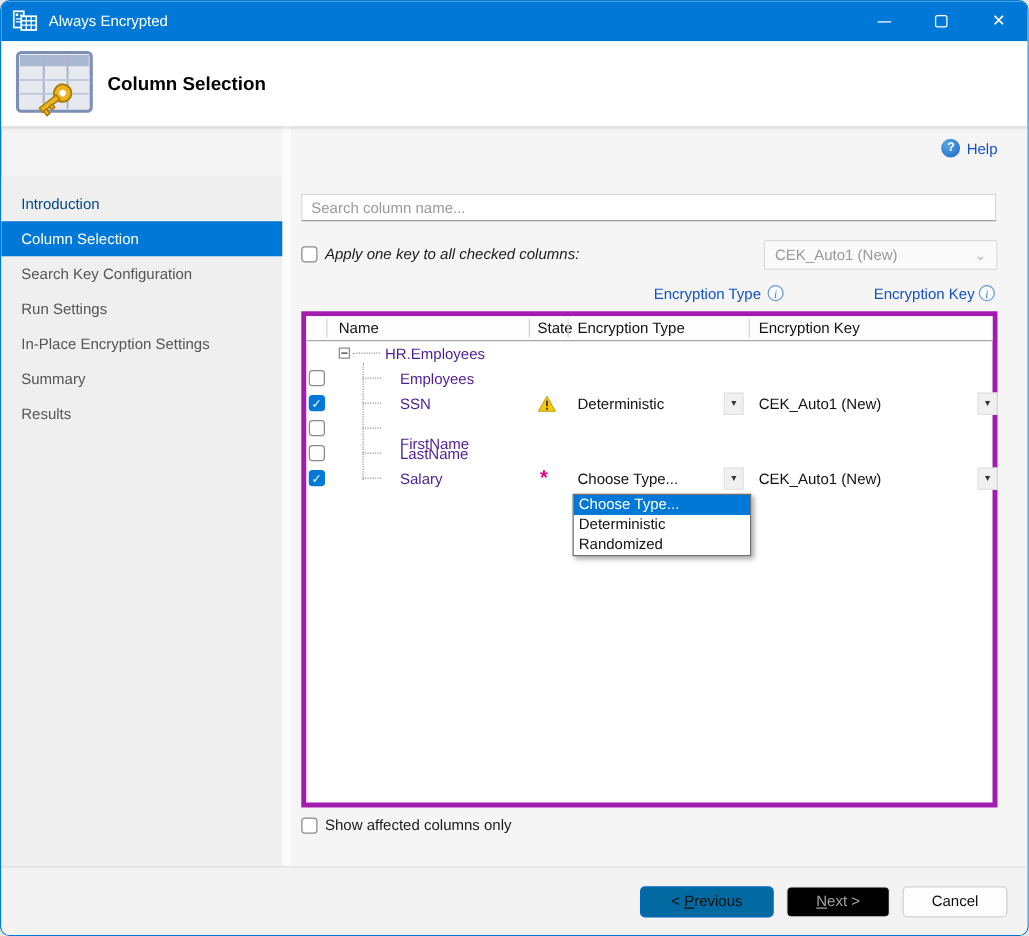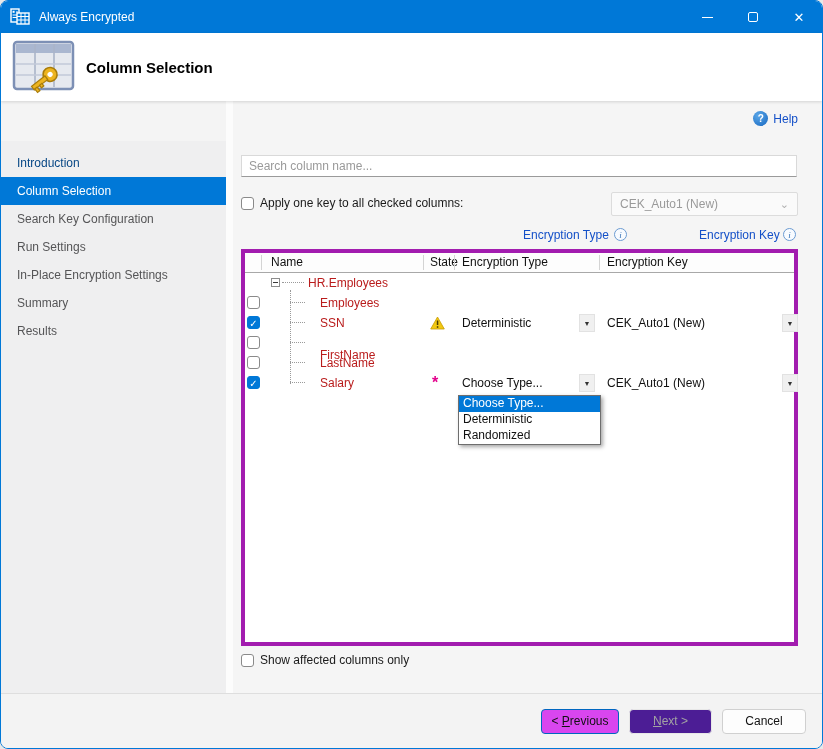--- a/index.html
+++ b/index.html
@@ -31,57 +31,57 @@
   .help { position:absolute; top:10px; right:24px; display:flex; align-items:center; gap:5px; cursor:pointer; }
   .help-icon { width:15px; height:15px; border-radius:50%; background:radial-gradient(circle at 35% 30%, #5aa7e8, #1767c0); color:#fff; font-size:10px; font-weight:bold; display:flex; align-items:center; justify-content:center; }
   .help-label { color:#1450c8; font-size:12px; }
 
   .search-box { position:absolute; left:8px; top:54px; width:556px; height:22px; background:#fff; border:1px solid #d9d9d9; border-bottom-color:#9a9a9a; border-radius:0; font-size:12px; padding:0 7px; color:#222; outline:none; font-family:inherit; }
   .search-box::placeholder { color:#9a9a9a; }
 
   .cb { width:13px; height:13px; border:1px solid #8a8a8a; border-radius:3px; background:#fff; display:inline-block; }
   .cb.checked { background:#0078d7; border-color:#0078d7; color:#fff; font-size:10px; line-height:13px; text-align:center; }
 
-  .apply-row { position:absolute; left:8px; top:95px; display:flex; align-items:center; gap:6px; }
+  .apply-row { position:absolute; left:8px; top:95px; display:flex; align-items:center; gap:6px;font-style:italic; }
   .apply-label { font-size:12px; color:#1a1a1a; }
   .top-combo { position:absolute; left:378px; top:91px; width:187px; height:24px; background:#fafafa; border:1px solid #dcdcdc; border-radius:2px; display:flex; align-items:center; padding:0 8px; color:#9a9a9a; font-size:12px; }
   .top-combo .chev { margin-left:auto; color:#b0b0b0; font-size:11px; }
 
   .col-link { position:absolute; font-size:12px; color:#1450c8; cursor:pointer; }
   .info-icon { position:absolute; width:13px; height:13px; border:1px solid #6b9bd2; border-radius:50%; color:#3a76b8; font-size:9px; font-style:italic; font-family:"Liberation Serif","DejaVu Serif",serif; display:flex; align-items:center; justify-content:center; background:#f8fbff; }
 
   
   .grid { position:absolute; left:8px; top:148px; width:557px; height:397px; background:#ffffff; border:4px solid #a21caf; }
   .grid-header { position:absolute; left:0; top:0; right:0; height:20px; background:#fdfdfd; border-bottom:1px solid #a8a8a8; }
   .gh-label { position:absolute; top:2px; font-size:12px; color:#111; white-space:nowrap; }
   .gh-sep { position:absolute; top:2px; bottom:2px; width:1px; background:#d4d4d4; }
   .grid-row { position:absolute; left:0; right:0; height:20px; }
   .row-cb { position:absolute; left:2px; top:3px; }
   .tree-expander { position:absolute; left:26px; top:5px; width:9px; height:9px; border:1px solid #8c8c8c; background:#fff; }
   .tree-expander .minus { position:absolute; left:1px; top:3px; width:5px; height:1px; background:#3a3a3a; }
   .tree-dots-h { position:absolute; top:9px; height:1px; border-top:1px dotted #9a9a9a; }
   .tree-vline { position:absolute; left:45px; width:1px; border-left:1px dotted #9a9a9a; }
-  .cell-name { position:absolute; top:3px; font-size:12px; color:#b91c1c; white-space:nowrap; }
+  .cell-name { position:absolute; top:3px; font-size:12px; color:#4c1d95; white-space:nowrap; }
   .warn-icon { position:absolute; left:185px; top:3px; width:15px; height:14px; }
   .req-star { position:absolute; left:187px; top:1px; font-size:16px; font-weight:bold; color:#e3008c; }
   .combo-text { position:absolute; top:3px; font-size:12px; color:#111; white-space:nowrap; }
   .combo-arrow { position:absolute; top:1px; width:16px; height:18px; background:#f0f0f0; border:1px solid #e2e2e2; display:flex; align-items:center; justify-content:center; font-size:7px; color:#333; }
 
   .open-list { position:absolute; left:213px; top:142px; width:143px; background:#fff; border:1px solid #6e6e6e; box-shadow:2px 2px 4px rgba(0,0,0,0.35); z-index:5; }
   .open-item { height:16px; line-height:15px; font-size:12px; padding-left:4px; color:#111; white-space:nowrap; }
   .open-item.selected { background:#0078d7; color:#fff; }
 
   .show-affected { position:absolute; left:8px; top:552px; display:flex; align-items:center; gap:6px; }
   .show-affected-label { font-size:12px; color:#1a1a1a; }
 
   
   .footer { height:55px; background:#f3f3f3; border-top:1px solid #dedede; flex:0 0 auto; display:flex; align-items:center; justify-content:flex-end; gap:10px; padding-right:16px; }
   .btn { height:25px; font-size:12px; font-family:inherit; border-radius:4px; display:flex; align-items:center; justify-content:center; cursor:pointer; }
-  .btn-previous { width:78px; background:#d946ef; border:1.5px solid #0067c0; color:#111; }
-  .btn-next { width:83px; background:#4c1d95; border:1px solid #e7e7e7; color:#a3a3a3; cursor:default; }
+  .btn-previous { width:107px; background:#0369a1; border:1.5px solid #0067c0; color:#111; }
+  .btn-next { width:83px; background:#000000; border:1px solid #e7e7e7; color:#a3a3a3; cursor:default; }
   .btn-cancel { width:84px; background:#fdfdfd; border:1px solid #d0d0d0; color:#111; }
   .accesskey { text-decoration:underline; }
 </style>
 </head>
 <body>
 
 <div class="window">
 
   <div class="titlebar">
     <svg class="app-icon" viewBox="0 0 20 18">

